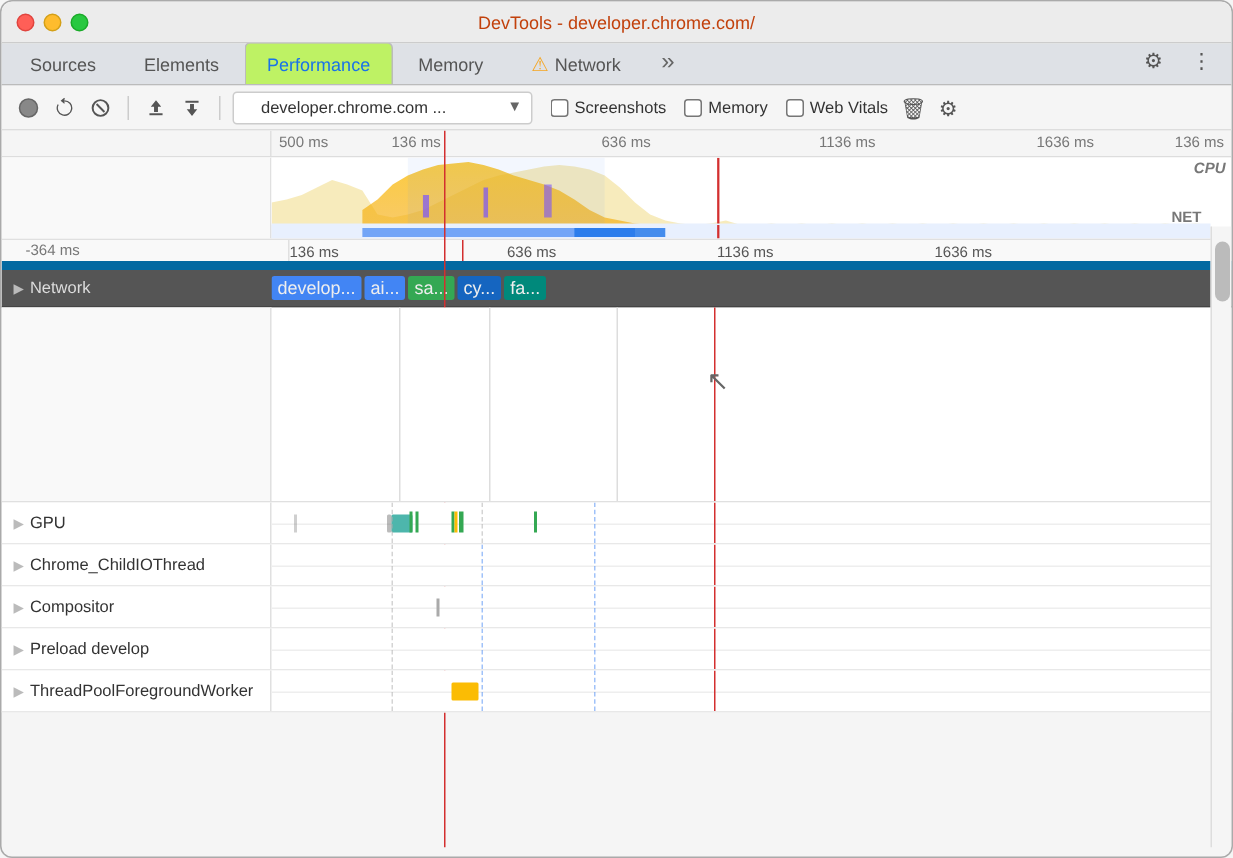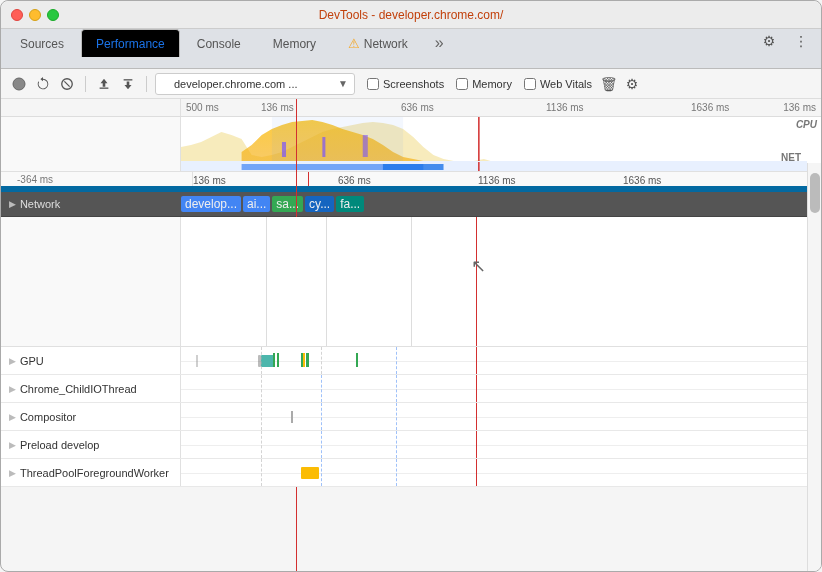--- a/index.html
+++ b/index.html
@@ -42,44 +42,44 @@
       position: absolute;
       left: 50%;
       transform: translateX(-50%);
       font-size: 12px;
       color: #c2410c;
       font-weight: 500;
     }
 
     
     .tab-bar {
-      height: 40px;
+      height: 28px;
       background: #dee1e6;
       border-bottom: 1px solid #bbb;
       display: flex;
-      align-items: flex-start;
+      align-items: flex-end;
       padding: 0 4px;
     }
     .tab {
       height: 28px;
       padding: 0 14px;
       display: flex;
       align-items: center;
       font-size: 12px;
       color: #555;
       cursor: pointer;
       border-radius: 4px 4px 0 0;
       border: 1px solid transparent;
       border-bottom: none;
       margin-right: 2px;
       background: transparent;
       white-space: nowrap;
     }
     .tab.active {
-      background: #000000;
+      background: #bef264;
       color: #1a73e8;
       border-color: #bbb;
       border-bottom-color: #f5f5f5;
       font-weight: 500;
     }
     .tab-more {
       padding: 0 8px;
       font-size: 16px;
       color: #666;
       cursor: pointer;
@@ -379,25 +379,25 @@
     <div class="traffic-light tl-yellow"></div>
     <div class="traffic-light tl-green"></div>
   </div>
   <div class="title-bar-title">DevTools - developer.chrome.com/</div>
 </div>
 
 <div class="tab-bar">
   <div class="tab">
     <span>Sources</span>
   </div>
+  <div class="tab">
+    <span>Elements</span>
+  </div>
   <div class="tab active">
     <span>Performance</span>
-  </div>
-  <div class="tab">
-    <span>Console</span>
   </div>
   <div class="tab">
     <span>Memory</span>
   </div>
   <div class="tab network-tab">
     <span class="network-warning">⚠</span>
     <span>Network</span>
   </div>
   <div class="tab-more">»</div>
   <div class="tab-icons">

